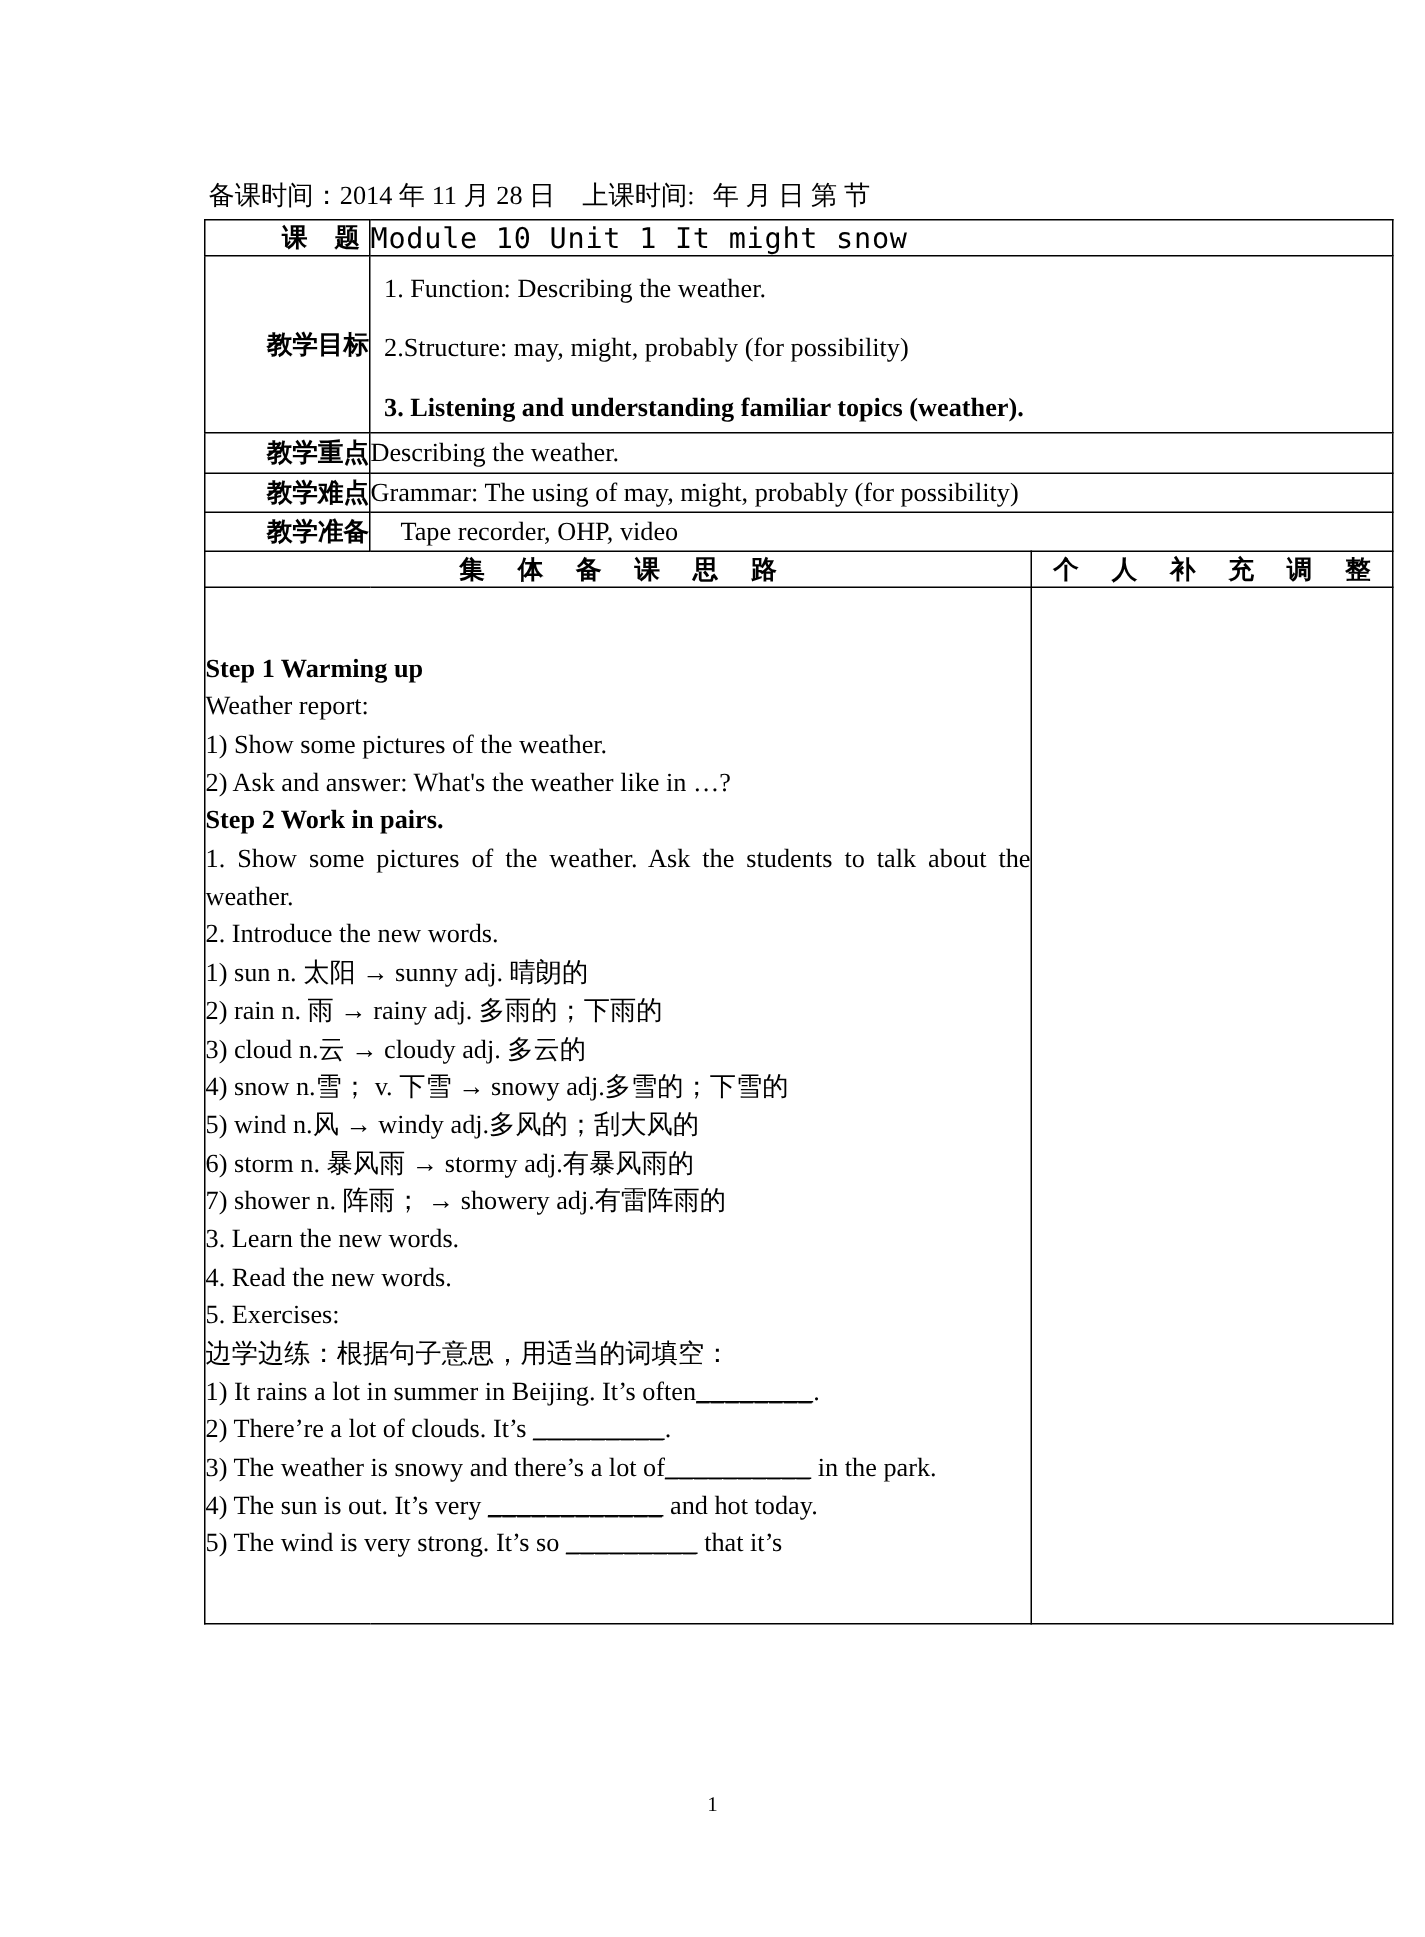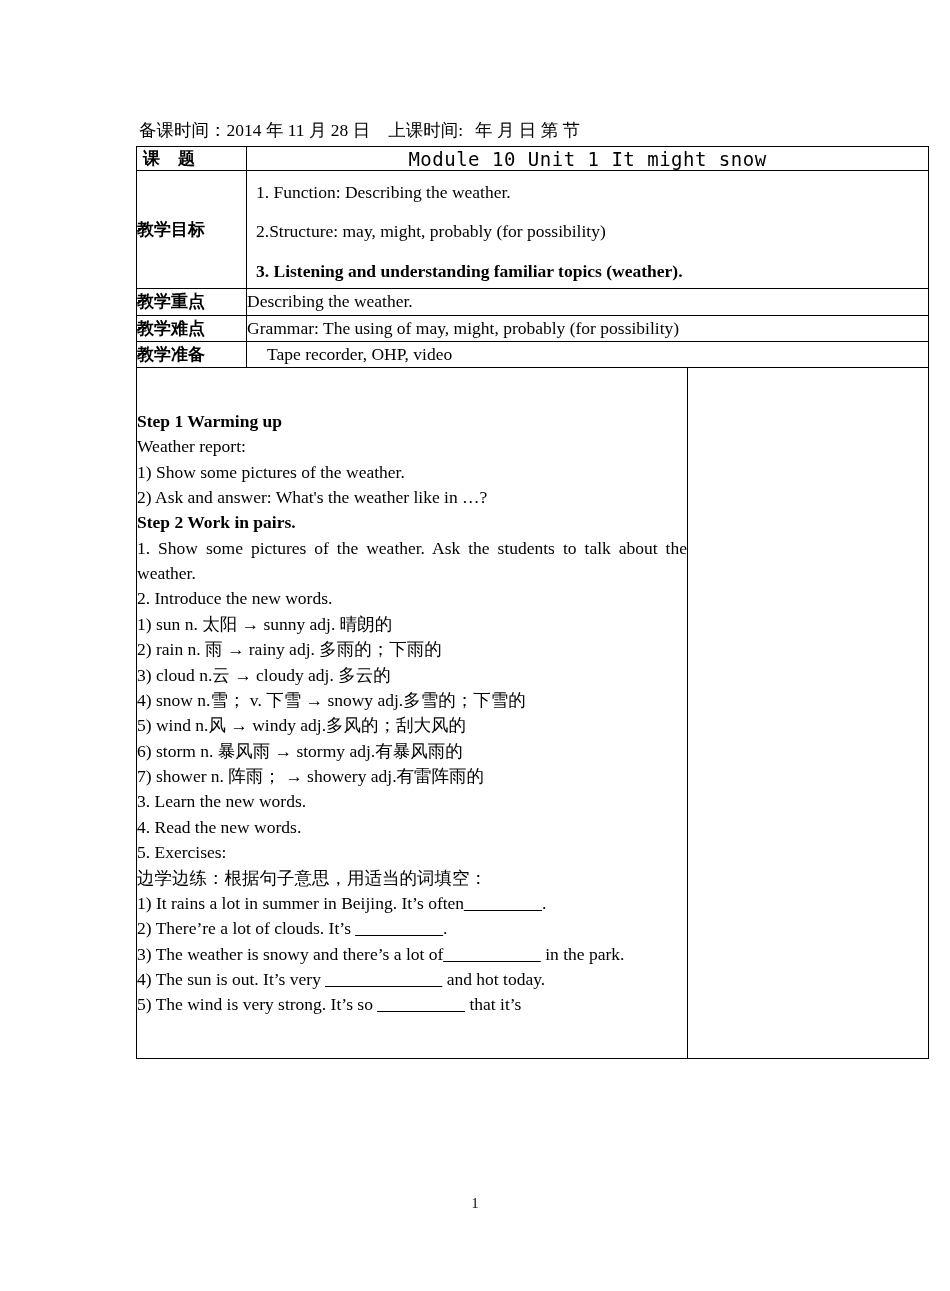--- a/index.html
+++ b/index.html
@@ -50,32 +50,32 @@
     vertical-align: middle;
     padding: 0;
   }
 
   .col-label { width: 110px; }
   .col-main  { width: 441px; }
   .col-side  { width: 241px; }
 
   
   .cell-label {
-    text-align: left;
+    text-align: right;
     font-family: "DejaVu Sans", "Liberation Sans", sans-serif;
     font-weight: bold;
     font-size: 17px;
     letter-spacing: 0px;
     padding: 6px 2px;
   }
   .cell-label.spaced { letter-spacing: 6px; text-indent: 6px; }
 
   
   .cell-title {
-    text-align: center;
+    text-align: left;
     font-family: "DejaVu Sans Mono", "Liberation Mono", monospace;
     font-size: 19px;
     padding: 9px 4px;
     letter-spacing: 0.5px;
   }
 
   
   .cell-body {
     font-size: 17.5px;
     line-height: 1.45;
@@ -169,20 +169,24 @@
         <td class="cell-label">教学难点</td>
         <td class="cell-body" colspan="2">Grammar: The using of may, might, probably (for possibility)</td>
       </tr>
 
       <tr>
         <td class="cell-label">教学准备</td>
         <td class="cell-body prep" colspan="2">Tape recorder, OHP, video</td>
       </tr>
 
 
+      <tr>
+        <td class="cell-colhead" colspan="2">集 体 备 课 思 路</td>
+        <td class="cell-colhead">个 人 补 充 调 整</td>
+      </tr>
 
       <tr>
         <td class="proc-body" colspan="2">
           <p class="ln b">Step 1 Warming up</p>
           <p class="ln">Weather report:</p>
           <p class="ln">1) Show some pictures of the weather.</p>
           <p class="ln">2) Ask and answer: What's the weather like in …?</p>
           <p class="ln b">Step 2 Work in pairs.</p>
           <p class="ln just-left">1. Show some pictures of the weather. Ask the students to talk about the weather.</p>
           <p class="ln">2. Introduce the new words.</p>

